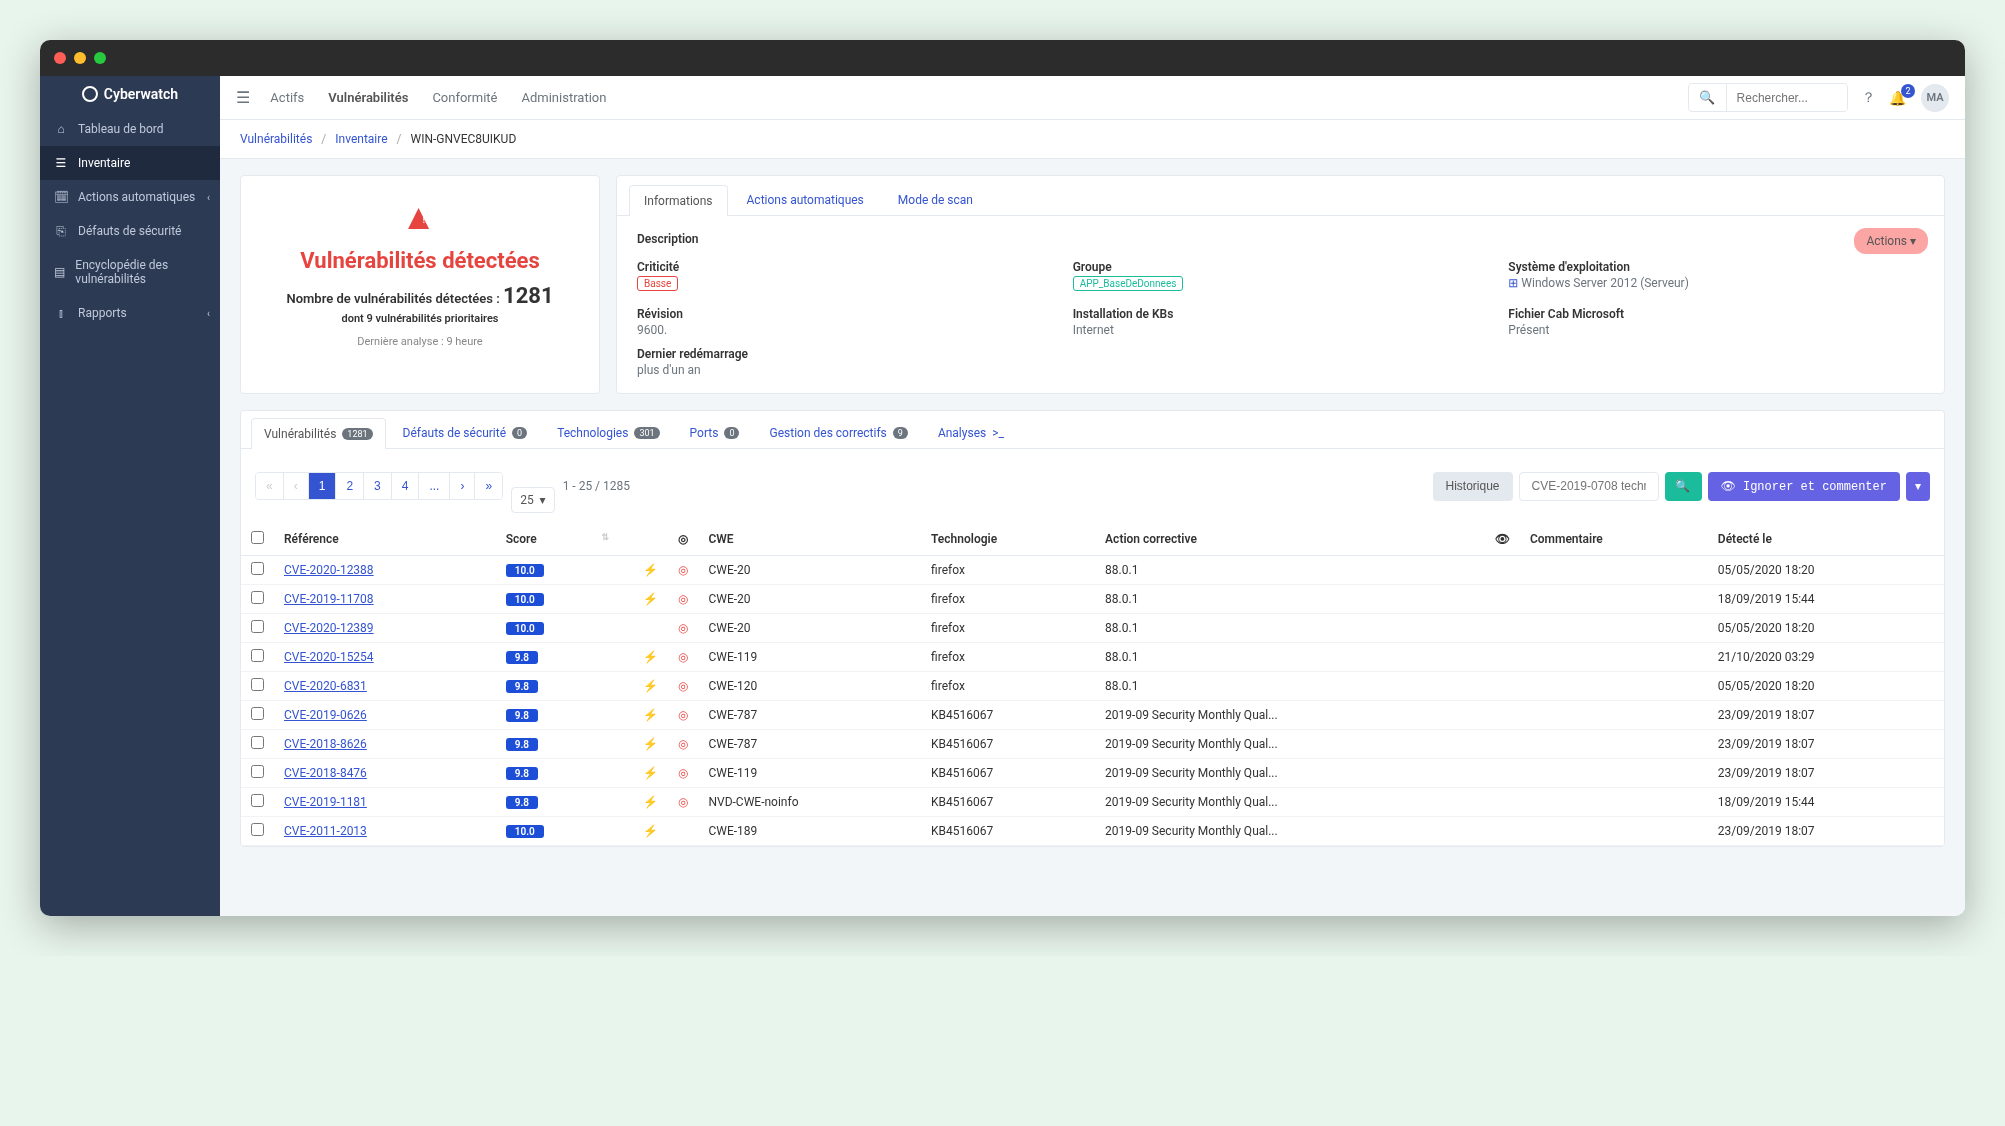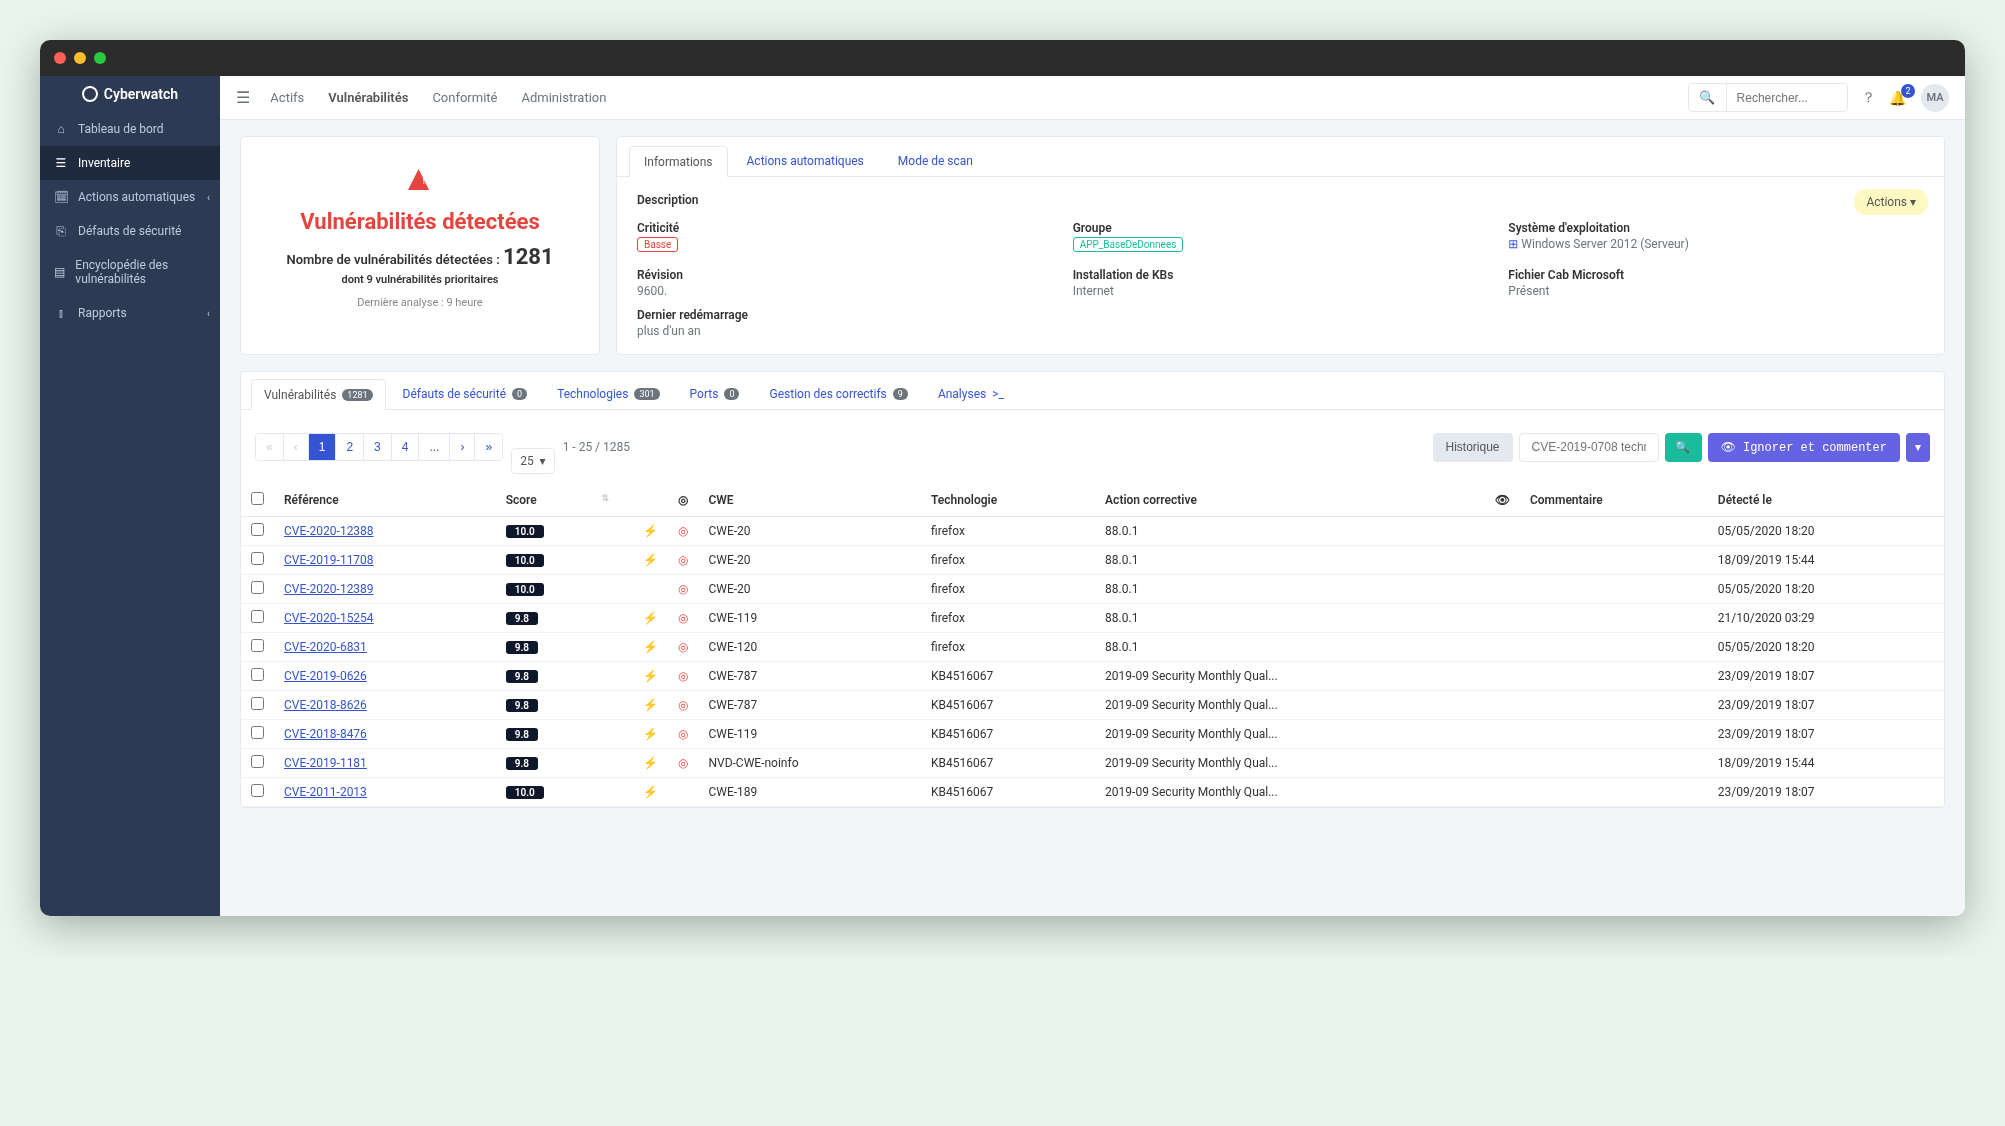--- a/index.html
+++ b/index.html
@@ -40,21 +40,21 @@
 .vuln-title { color: #e6443f; font-weight: 700; font-size: 22px; margin-bottom: 10px; }
 .vuln-count-line { font-size: 13px; font-weight: 600; color: #333; }
 .vuln-count { font-size: 22px; font-weight: 700; }
 .vuln-sub { font-size: 11px; font-weight: 600; margin-top: 4px; }
 .vuln-analysis { font-size: 11px; color: #888; margin-top: 10px; }
 .card-info { flex: 1; padding: 0; }
 .tabs { display: flex; border-bottom: 1px solid #e4e9ef; padding: 8px 12px 0; gap: 4px; }
 .tab { padding: 8px 14px; font-size: 12px; color: #3454d1; cursor: pointer; border: 1px solid transparent; border-bottom: none; border-radius: 4px 4px 0 0; }
 .tab.active { color: #555; background: #fff; border-color: #e4e9ef; position: relative; top: 1px; }
 .info-body { padding: 16px 20px; position: relative; }
-.actions-dd { position: absolute; top: 12px; right: 16px; background: #fef9c3; padding: 6px 12px; border-radius: 12px; font-size: 12px; cursor: pointer; color: #555; }
+.actions-dd { position: absolute; top: 12px; right: 16px; background: #fca5a5; padding: 6px 12px; border-radius: 12px; font-size: 12px; cursor: pointer; color: #555; }
 .info-grid { display: grid; grid-template-columns: 1fr 1fr 1fr; gap: 16px 20px; margin-top: 8px; }
 .info-label { font-size: 12px; font-weight: 600; color: #333; }
 .info-val { font-size: 12px; color: #6c757d; margin-top: 2px; }
 .badge-basse { display: inline-block; border: 1px solid #e6443f; color: #e6443f; padding: 1px 6px; border-radius: 3px; font-size: 10px; }
 .badge-group { display: inline-block; border: 1px solid #1bbc9b; color: #1bbc9b; padding: 1px 6px; border-radius: 3px; font-size: 10px; }
 .table-card { background: #fff; border: 1px solid #e4e9ef; border-radius: 4px; }
 .ttabs { display: flex; border-bottom: 1px solid #e4e9ef; padding: 6px 10px 0; gap: 4px; flex-wrap: wrap; }
 .ttab { padding: 8px 12px; font-size: 12px; color: #3454d1; cursor: pointer; border: 1px solid transparent; border-bottom: none; border-radius: 4px 4px 0 0; display: flex; align-items: center; gap: 6px; }
 .ttab.active { color: #555; background: #fff; border-color: #e4e9ef; position: relative; top: 1px; }
 .pill { background: #6c757d; color: #fff; font-size: 9px; padding: 1px 5px; border-radius: 8px; }
@@ -72,21 +72,21 @@
 .btn-gray { background: #e4e9ef; color: #555; }
 .btn-filter { background: #fff; border: 1px solid #e4e9ef; color: #888; width: 140px; text-align: left; }
 .btn-search { background: #1bbc9b; color: #fff; padding: 6px 10px; }
 .btn-purple { background: #6563e3; color: #fff; font-family: Liberation Mono, monospace; }
 .btn-purple-caret { background: #6563e3; color: #fff; padding: 6px 8px; }
 table { width: 100%; border-collapse: collapse; font-size: 12px; }
 th { text-align: left; padding: 8px 10px; border-bottom: 1px solid #e4e9ef; font-weight: 600; color: #333; position: relative; }
 th .sort { color: #ccc; font-size: 9px; position: absolute; right: 4px; }
 td { padding: 6px 10px; border-bottom: 1px solid #f0f2f5; }
 .cve-link { color: #3454d1; }
-.score-badge { background: #0f172a; color: #fff; font-size: 10px; padding: 1px 9px; border-radius: 3px; font-weight: 600; }
+.score-badge { background: #1d4ed8; color: #fff; font-size: 10px; padding: 1px 9px; border-radius: 3px; font-weight: 600; }
 .icon-orange { color: #f39c12; }
 .icon-red { color: #e6443f; }
 td input[type=checkbox], th input[type=checkbox] { cursor: pointer; }
 </style>
 </head>
 <body>
 
 <div class="window-frame">
   <div class="titlebar">
     <div class="tdot r"></div>
@@ -142,20 +142,27 @@
             <span class="search-btn">🔍</span>
             <input class="search-input" placeholder="Rechercher..." style="">
           </div>
           <span class="icon-btn">？</span>
           <span class="icon-btn">🔔<span class="notif-badge">2</span></span>
           <div class="avatar">
               <span>MA</span>
             </div>
         </div>
       </div>
+      <div class="breadcrumb">
+        <a href="#">Vulnérabilités</a>
+        <span class="sep">/</span>
+        <a href="#">Inventaire</a>
+        <span class="sep">/</span>
+        <span>WIN-GNVEC8UIKUD</span>
+      </div>
       <div class="content">
         <div class="cards-row">
           <div class="card card-vuln">
             <div class="warn-ico">▲<span style="position:relative;left:-14px;top:-6px;color:#fff;font-size:12px">!</span></div>
             <div class="vuln-title">Vulnérabilités détectées</div>
             <div class="vuln-count-line">
               <span>Nombre de vulnérabilités détectées :</span>
               <span class="vuln-count">1281</span>
             </div>
             <div class="vuln-sub">dont 9 vulnérabilités prioritaires</div>

